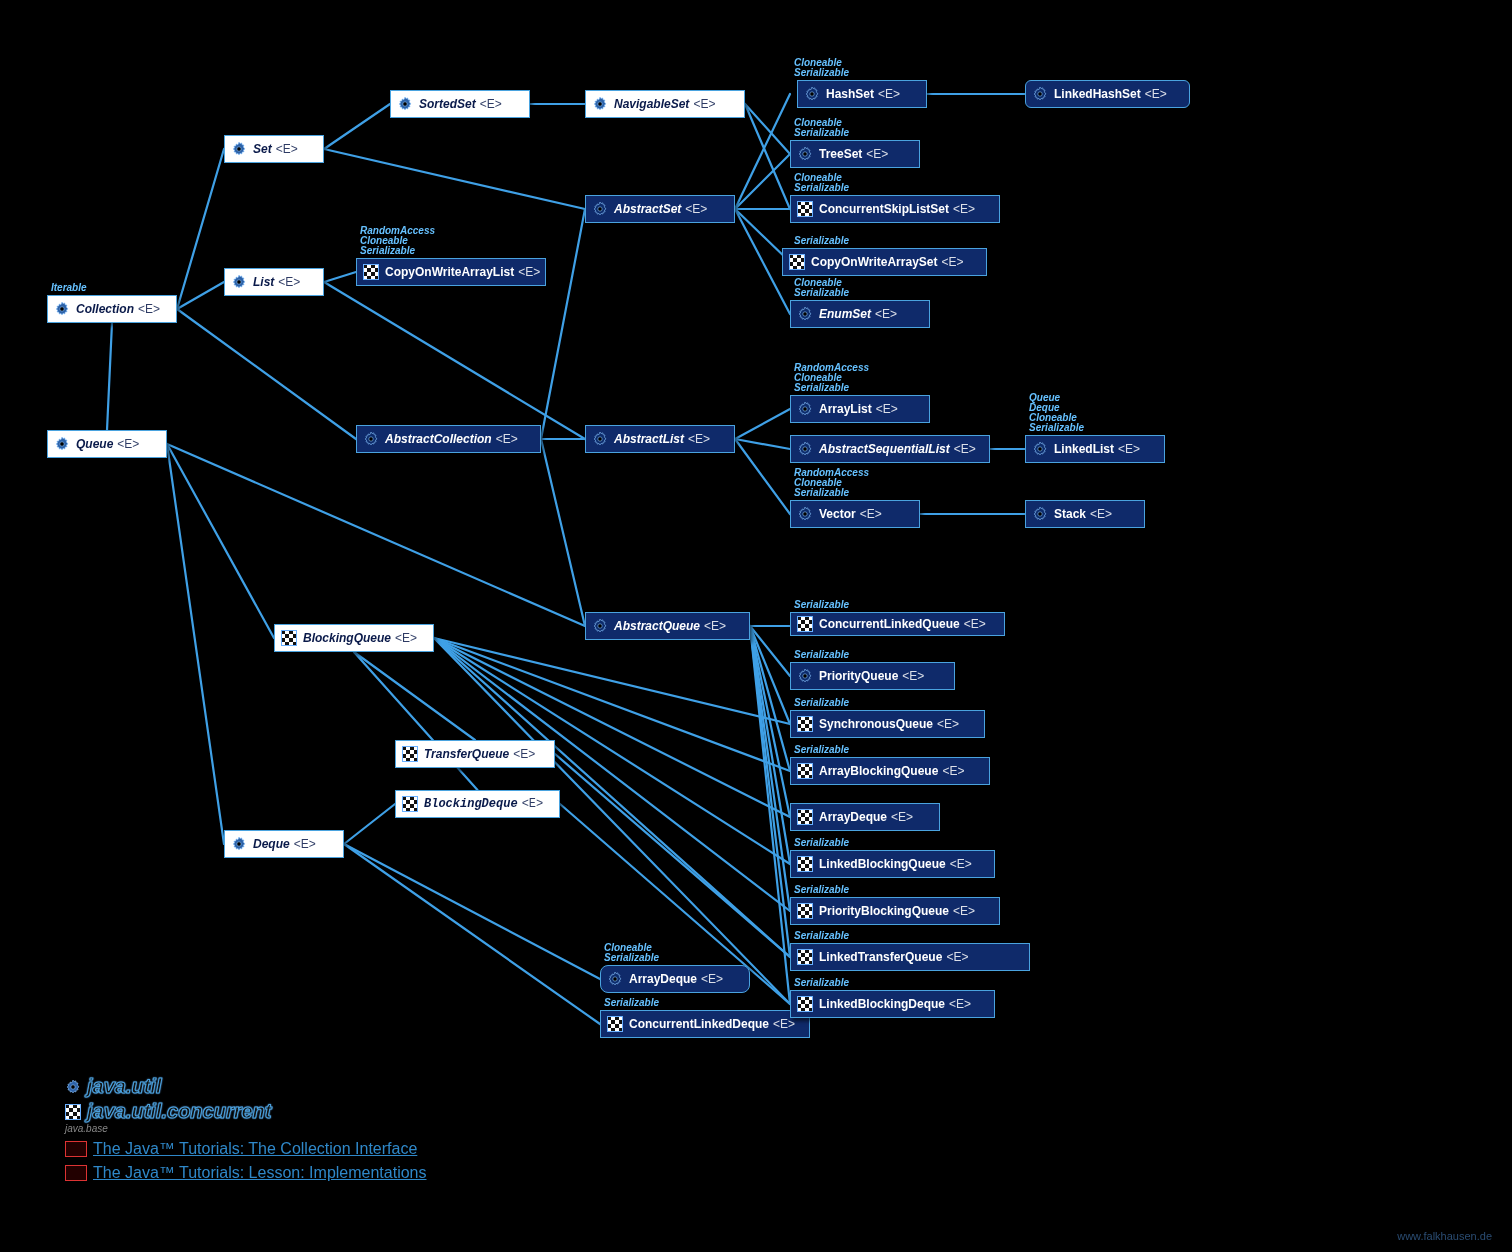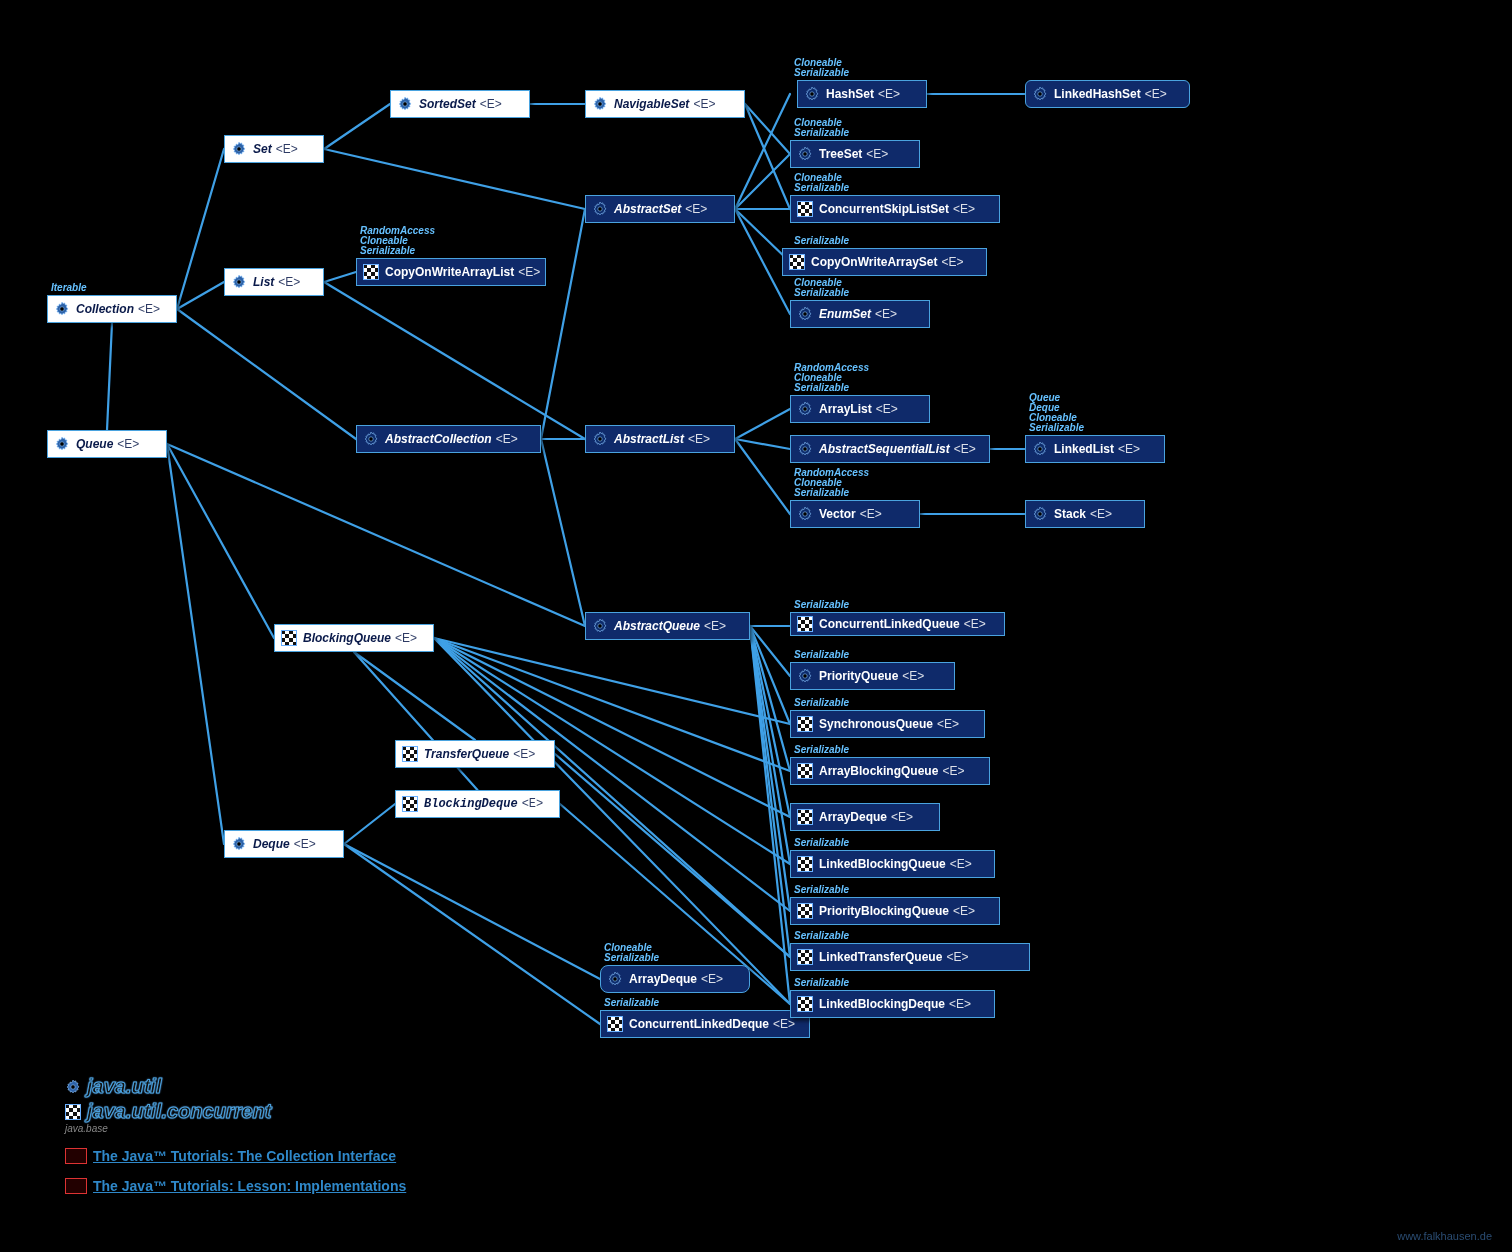--- a/index.html
+++ b/index.html
@@ -9,21 +9,21 @@
   .node.iface{background:#ffffff;color:#0a1a4a;}
   .node.iface:not(.conc) .name{font-style:italic;}
   .node.cls{background:#0f2a6a;color:#fff;}
   .tparam{font-weight:normal;font-style:normal;opacity:.85;margin-left:4px;}
   .annot{position:absolute;font-size:10px;color:#66c1ff;font-style:italic;font-weight:bold;line-height:10px;white-space:nowrap;}
   .icon{width:16px;height:16px;margin-right:6px;display:inline-block;flex:0 0 16px;}
   .legend{position:absolute;left:65px;top:1075px;}
   .legend-row{display:flex;align-items:center;margin-bottom:2px;}
   .legend-label{font-size:20px;font-weight:bold;font-style:italic;color:#111;text-shadow:0 0 2px #6ab0ff,0 0 2px #6ab0ff;-webkit-text-stroke:1px #4aa3df;}
   .legend-sub{font-size:10px;color:#888;font-style:italic;margin-top:-2px;margin-bottom:6px;}
-  .link-row{display:flex;align-items:center;font-size:14px;margin-top:14px;font-weight:bold;}
+  .link-row{display:flex;align-items:center;font-size:16px;margin-top:6px;}
   .link-icon{width:20px;height:14px;border:1px solid #d33;display:inline-block;margin-right:6px;background:#200;}
   .link-text{color:#2f88c9;text-decoration:underline;}
   .watermark{position:absolute;right:20px;bottom:10px;font-size:11px;color:#2a4c72;}
 </style>
 </head>
 <body>
 <div id="stage">
 
 <svg class="lines">
       <path d="M177,309 L224,149" stroke="#3fa0e6" stroke-width="2.2" fill="none" stroke-linecap="round"></path>

